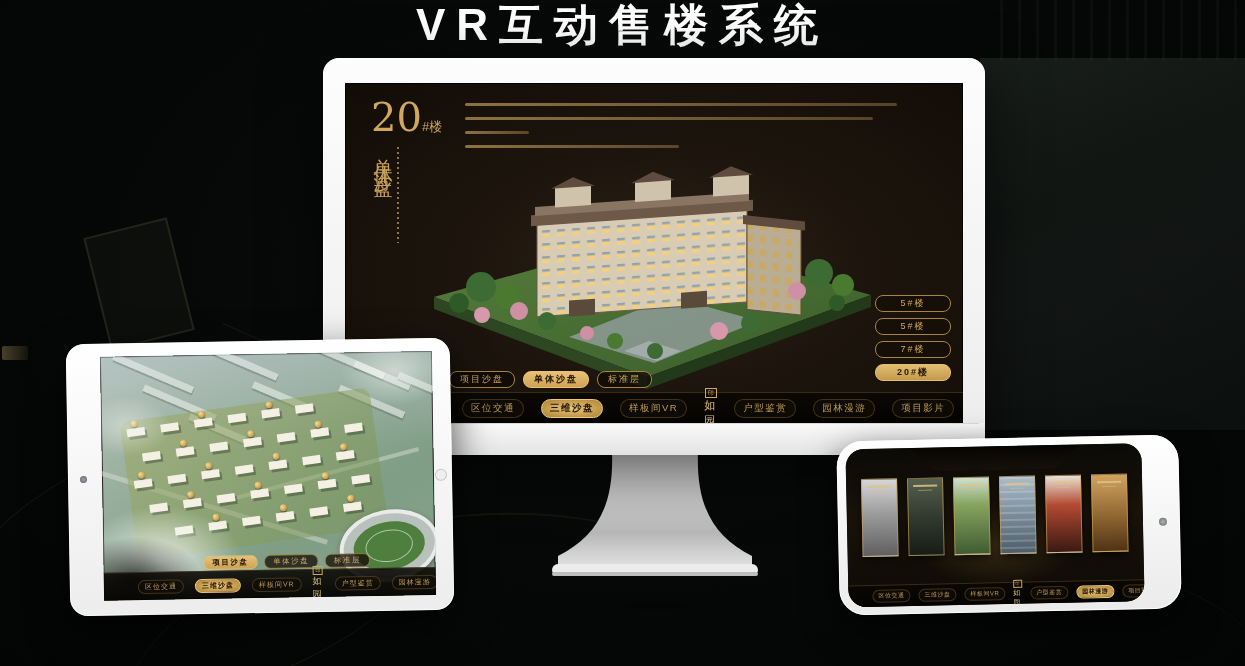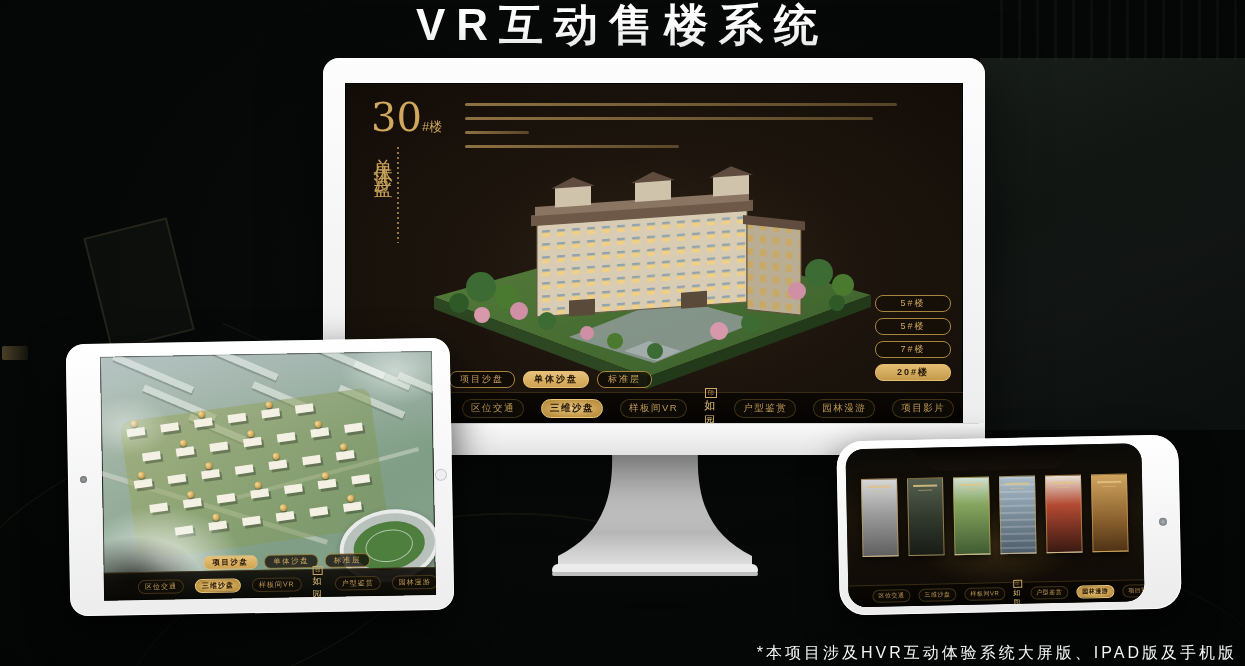--- a/index.html
+++ b/index.html
@@ -156,21 +156,21 @@
     </defs>
     <path d="M 72,0 C 74,52 58,84 18,104 L 18,116 L 212,116 L 212,104 C 172,84 156,52 158,0 Z" fill="url(#silver)"></path>
     <rect x="12" y="112" width="206" height="12" rx="6" fill="#ececec"></rect>
     <rect x="12" y="120" width="206" height="4" rx="2" fill="#bdbdbd"></rect>
   </svg>
   <div class="monitor-frame">
     <div class="monitor-chin"></div>
     <div class="monitor-screen">
 
       <div class="label-block">
-        <span class="label-num">30</span><span class="label-suffix">#楼</span>
+        <span class="label-num">20</span><span class="label-suffix">#楼</span>
         <div class="label-vert">单体沙盘</div>
       </div>
       <div class="label-vline"></div>
 
       <div class="desc">
         <div class="dline" style="width:432px"></div>
         <div class="dline" style="width:408px"></div>
         <div class="dline" style="width:64px"></div>
         <div class="dline" style="width:214px"></div>
       </div>
@@ -403,14 +403,13 @@
             <span class="logo-text">如园</span>
           </div>
           <span class="nav-item">户型鉴赏</span>
           <span class="nav-item sel">园林漫游</span>
           <span class="nav-item">项目影片</span>
           <div class="spacer"></div>
         </div>
     </div>
   </div>
 
-  <div class="footnote">*本项目涉及HVR互动体验系统大屏版、IPAD版及手机版</div>
 </div>
 
 </body></html>

